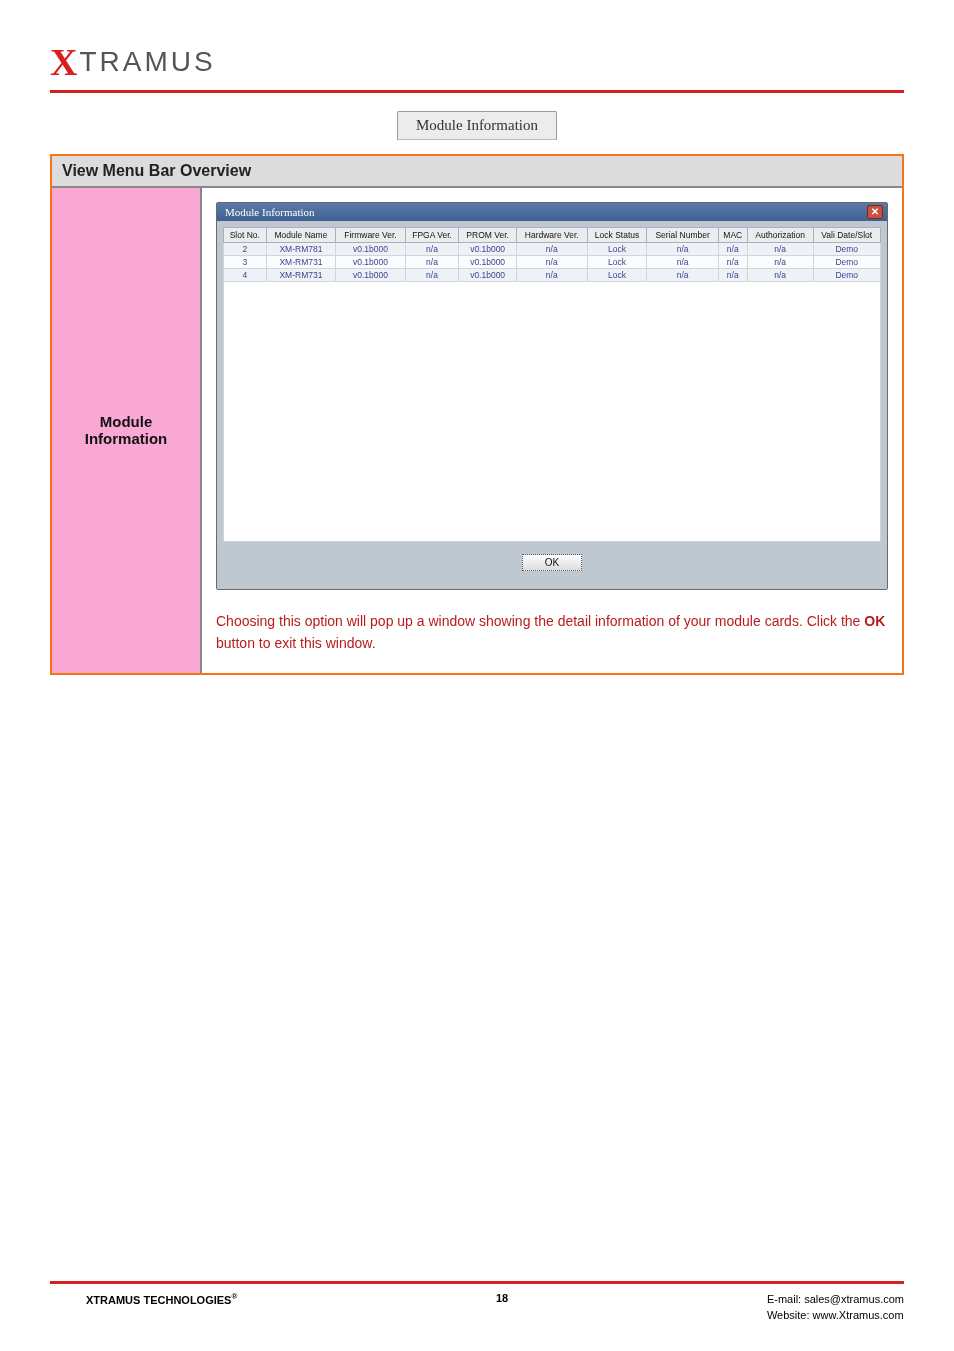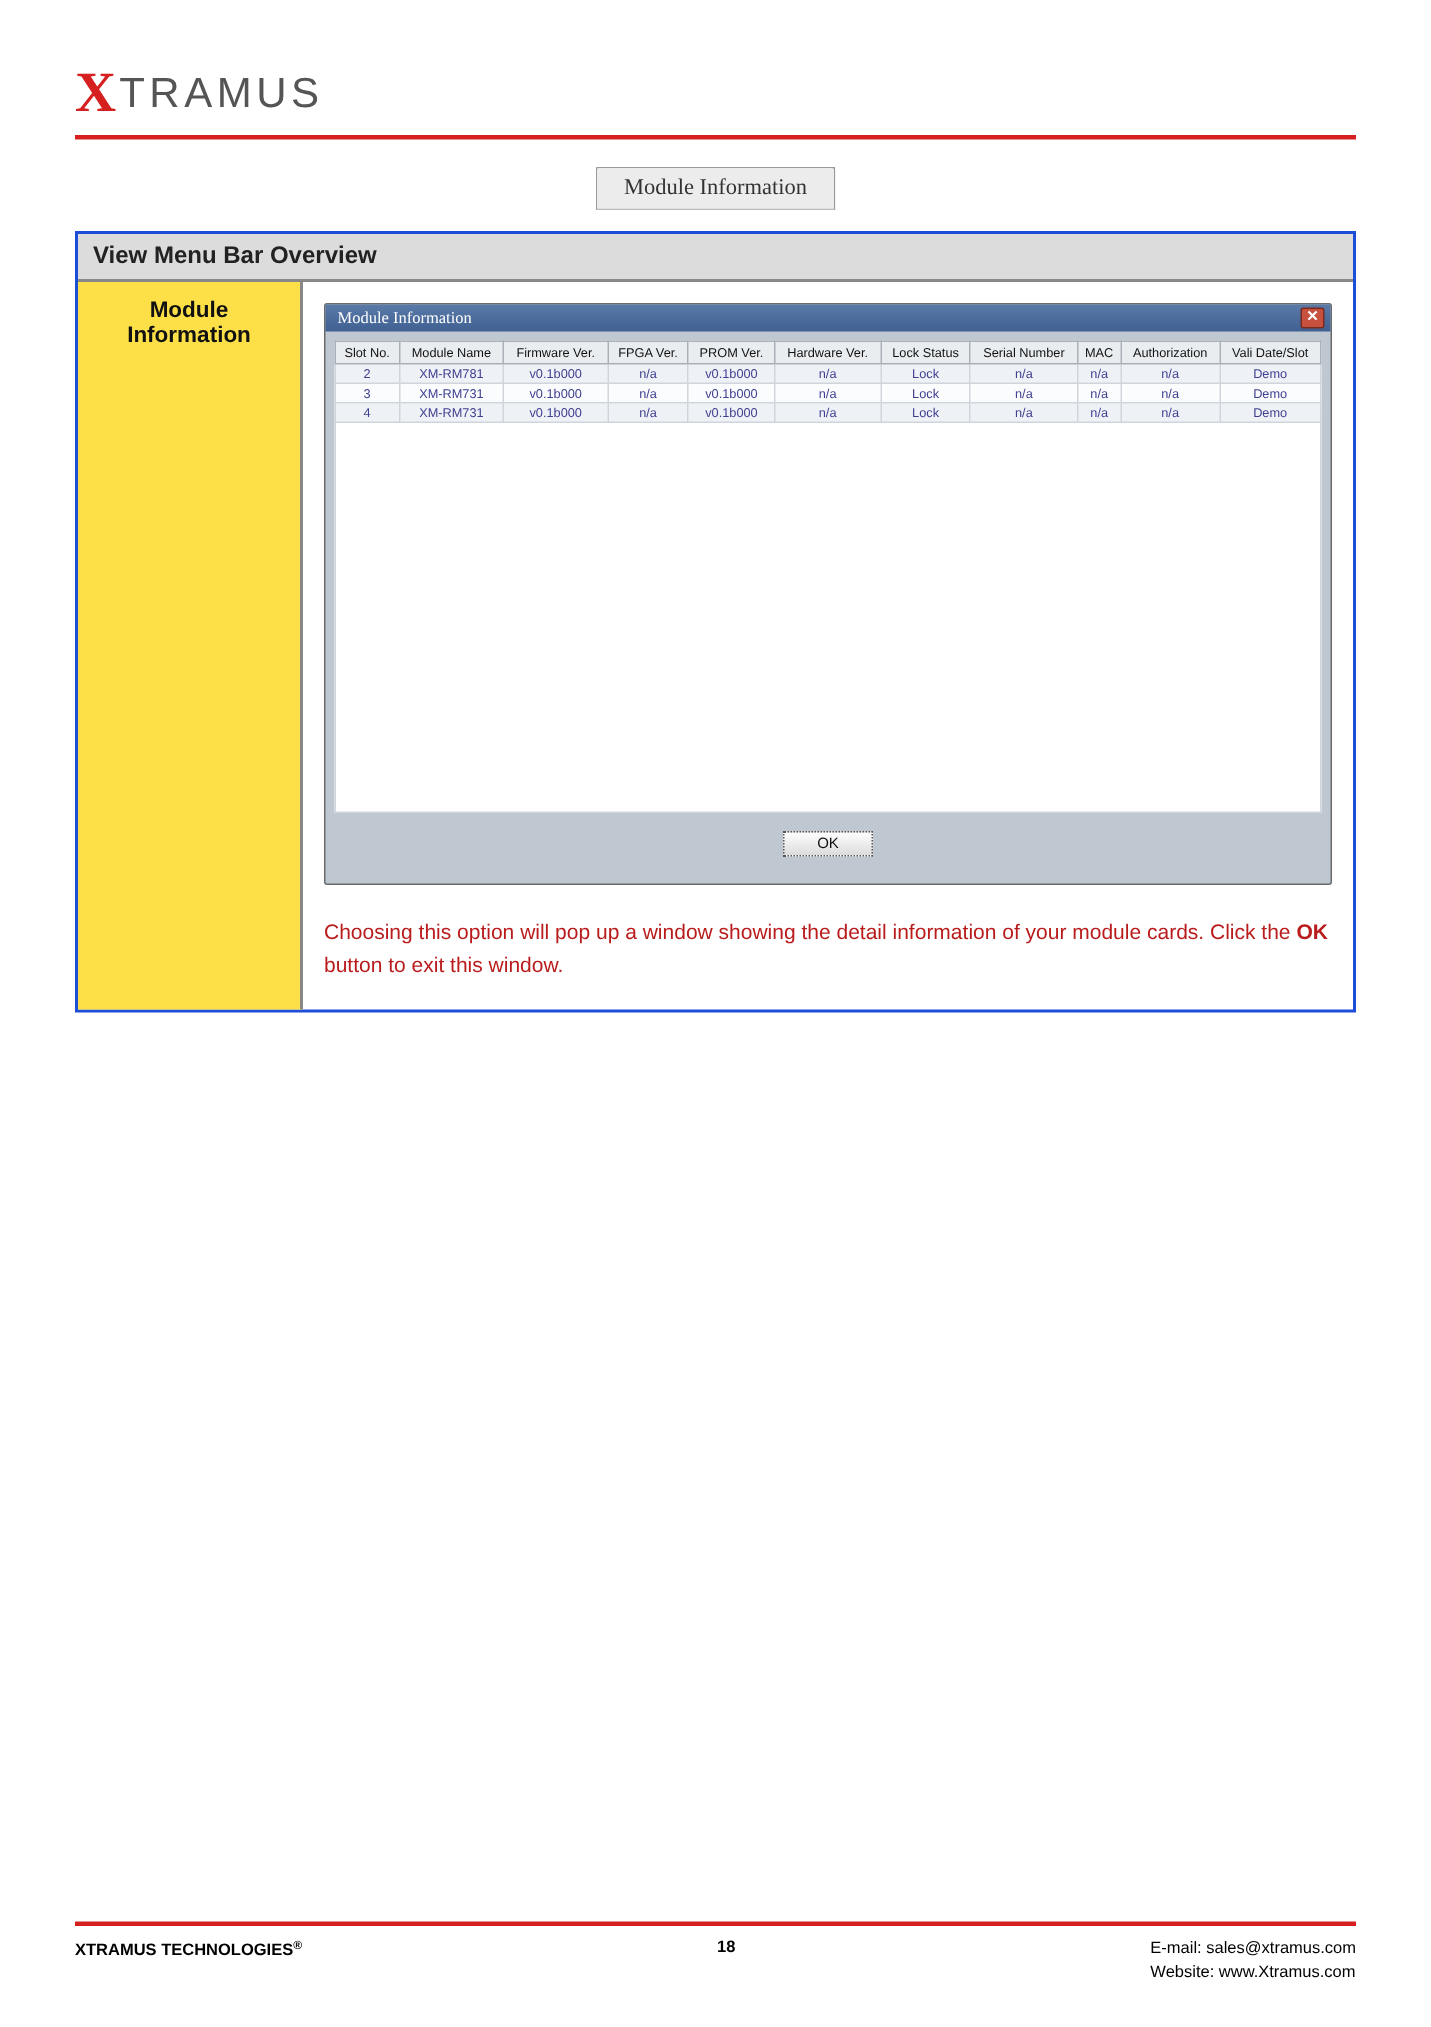--- a/index.html
+++ b/index.html
@@ -54,40 +54,41 @@
     border: 1px solid #9a9a9a;
     border-bottom: 1px solid #bbb;
     background: #ececec;
     font-family: "Times New Roman", serif;
     font-size: 15px;
     color: #333;
     padding: 5px 18px;
     border-radius: 2px 2px 0 0;
   }
   .outer-box {
-    border: 2px solid #1d4ed8;
+    border: 2px solid #f97316;
     background: #fff;
   }
   .overview-bar {
     background: #dcdcdc;
     font-weight: bold;
     font-size: 16px;
     padding: 6px 10px;
     color: #222;
     border-bottom: 2px solid #888;
   }
   .content-row {
     display: flex;
     align-items: stretch;
   }
   .sidebar {
     width: 150px;
-    background: #fde047;
+    background: #f9a8d4;
     border-right: 2px solid #888;
     display: flex;
+    align-items: center;
     justify-content: center;
     text-align: center;
     font-weight: bold;
     font-size: 15px;
     color: #111;
     padding: 10px 8px;
   }
   .main-cell {
     flex: 1;
     padding: 14px 14px 18px 14px;
@@ -194,20 +195,21 @@
   .footer-rule {
     border: none;
     border-top: 3px solid #d62020;
     margin-bottom: 8px;
   }
   .footer-row {
     display: flex;
     justify-content: space-between;
     align-items: flex-start;
     font-size: 11px;
+    margin-left: 36px;
   }
   .footer-left { font-weight: bold; color: #000; }
   .footer-left sup { font-size: 8px; }
   .footer-center { font-weight: bold; color: #000; flex:1; text-align:center; }
   .footer-right { text-align: left; font-weight: normal; color: #000; line-height: 1.4; }
 </style>
 </head>
 <body>
 
 <div class="page">

